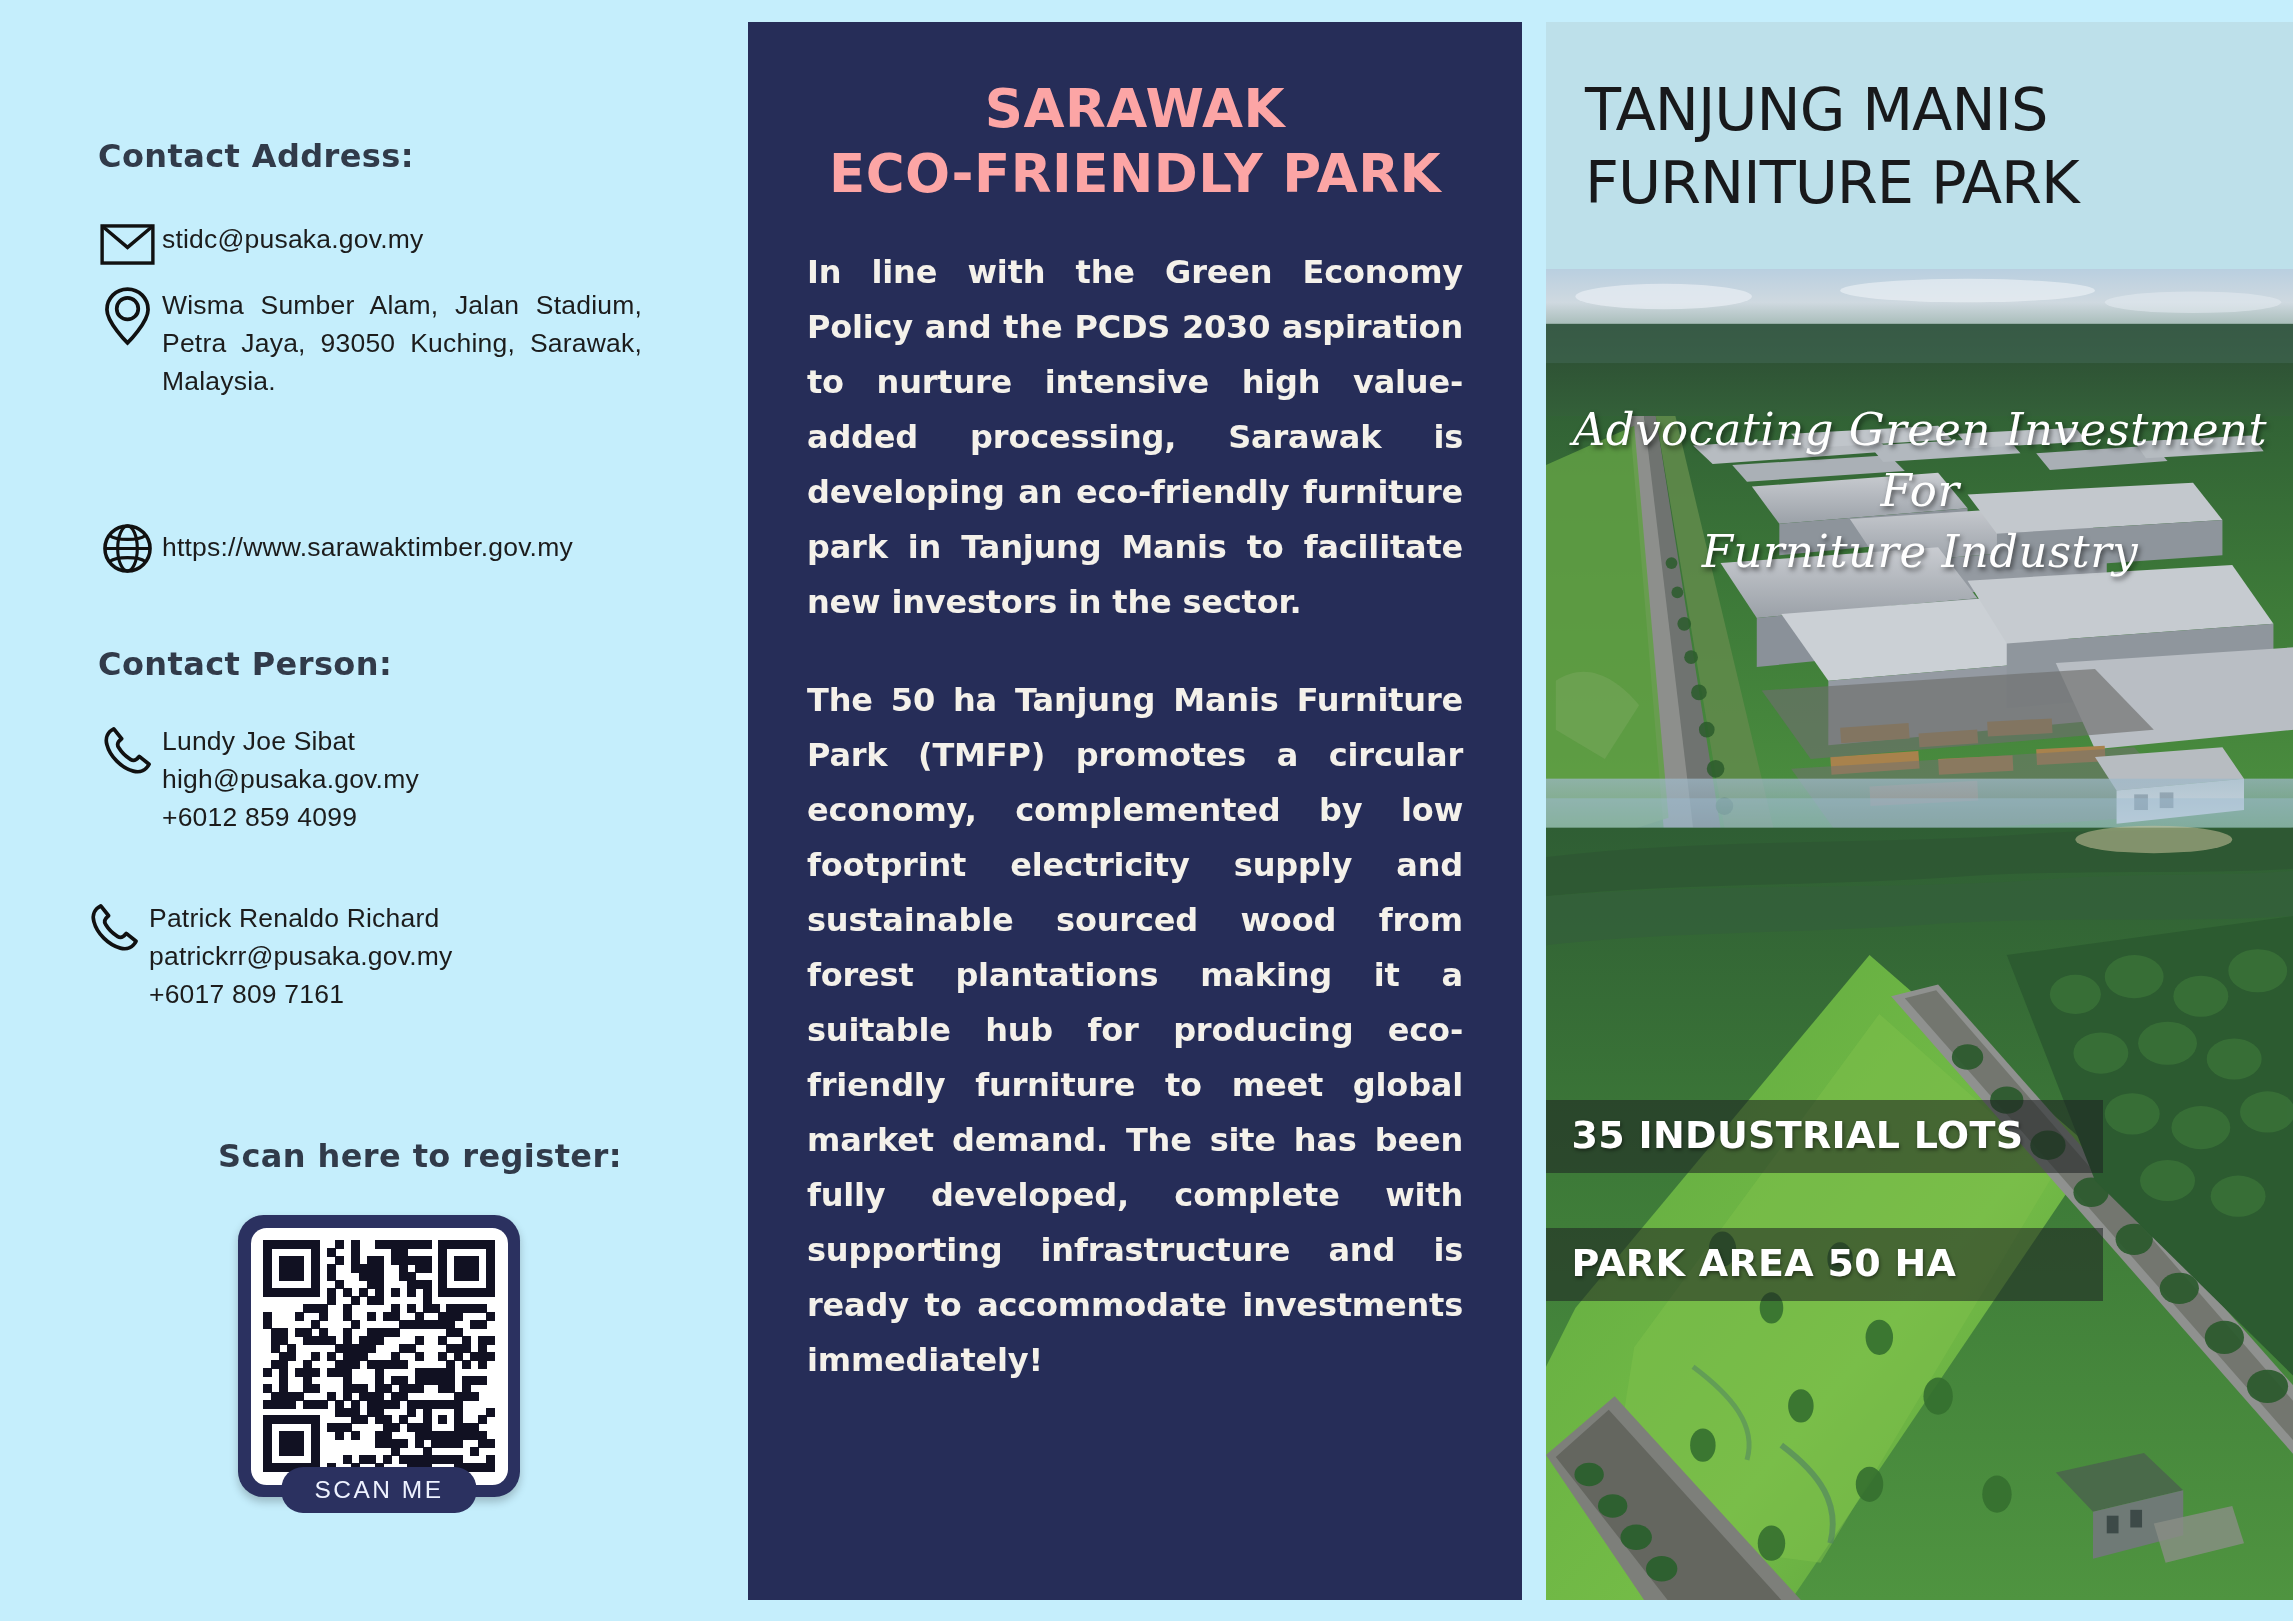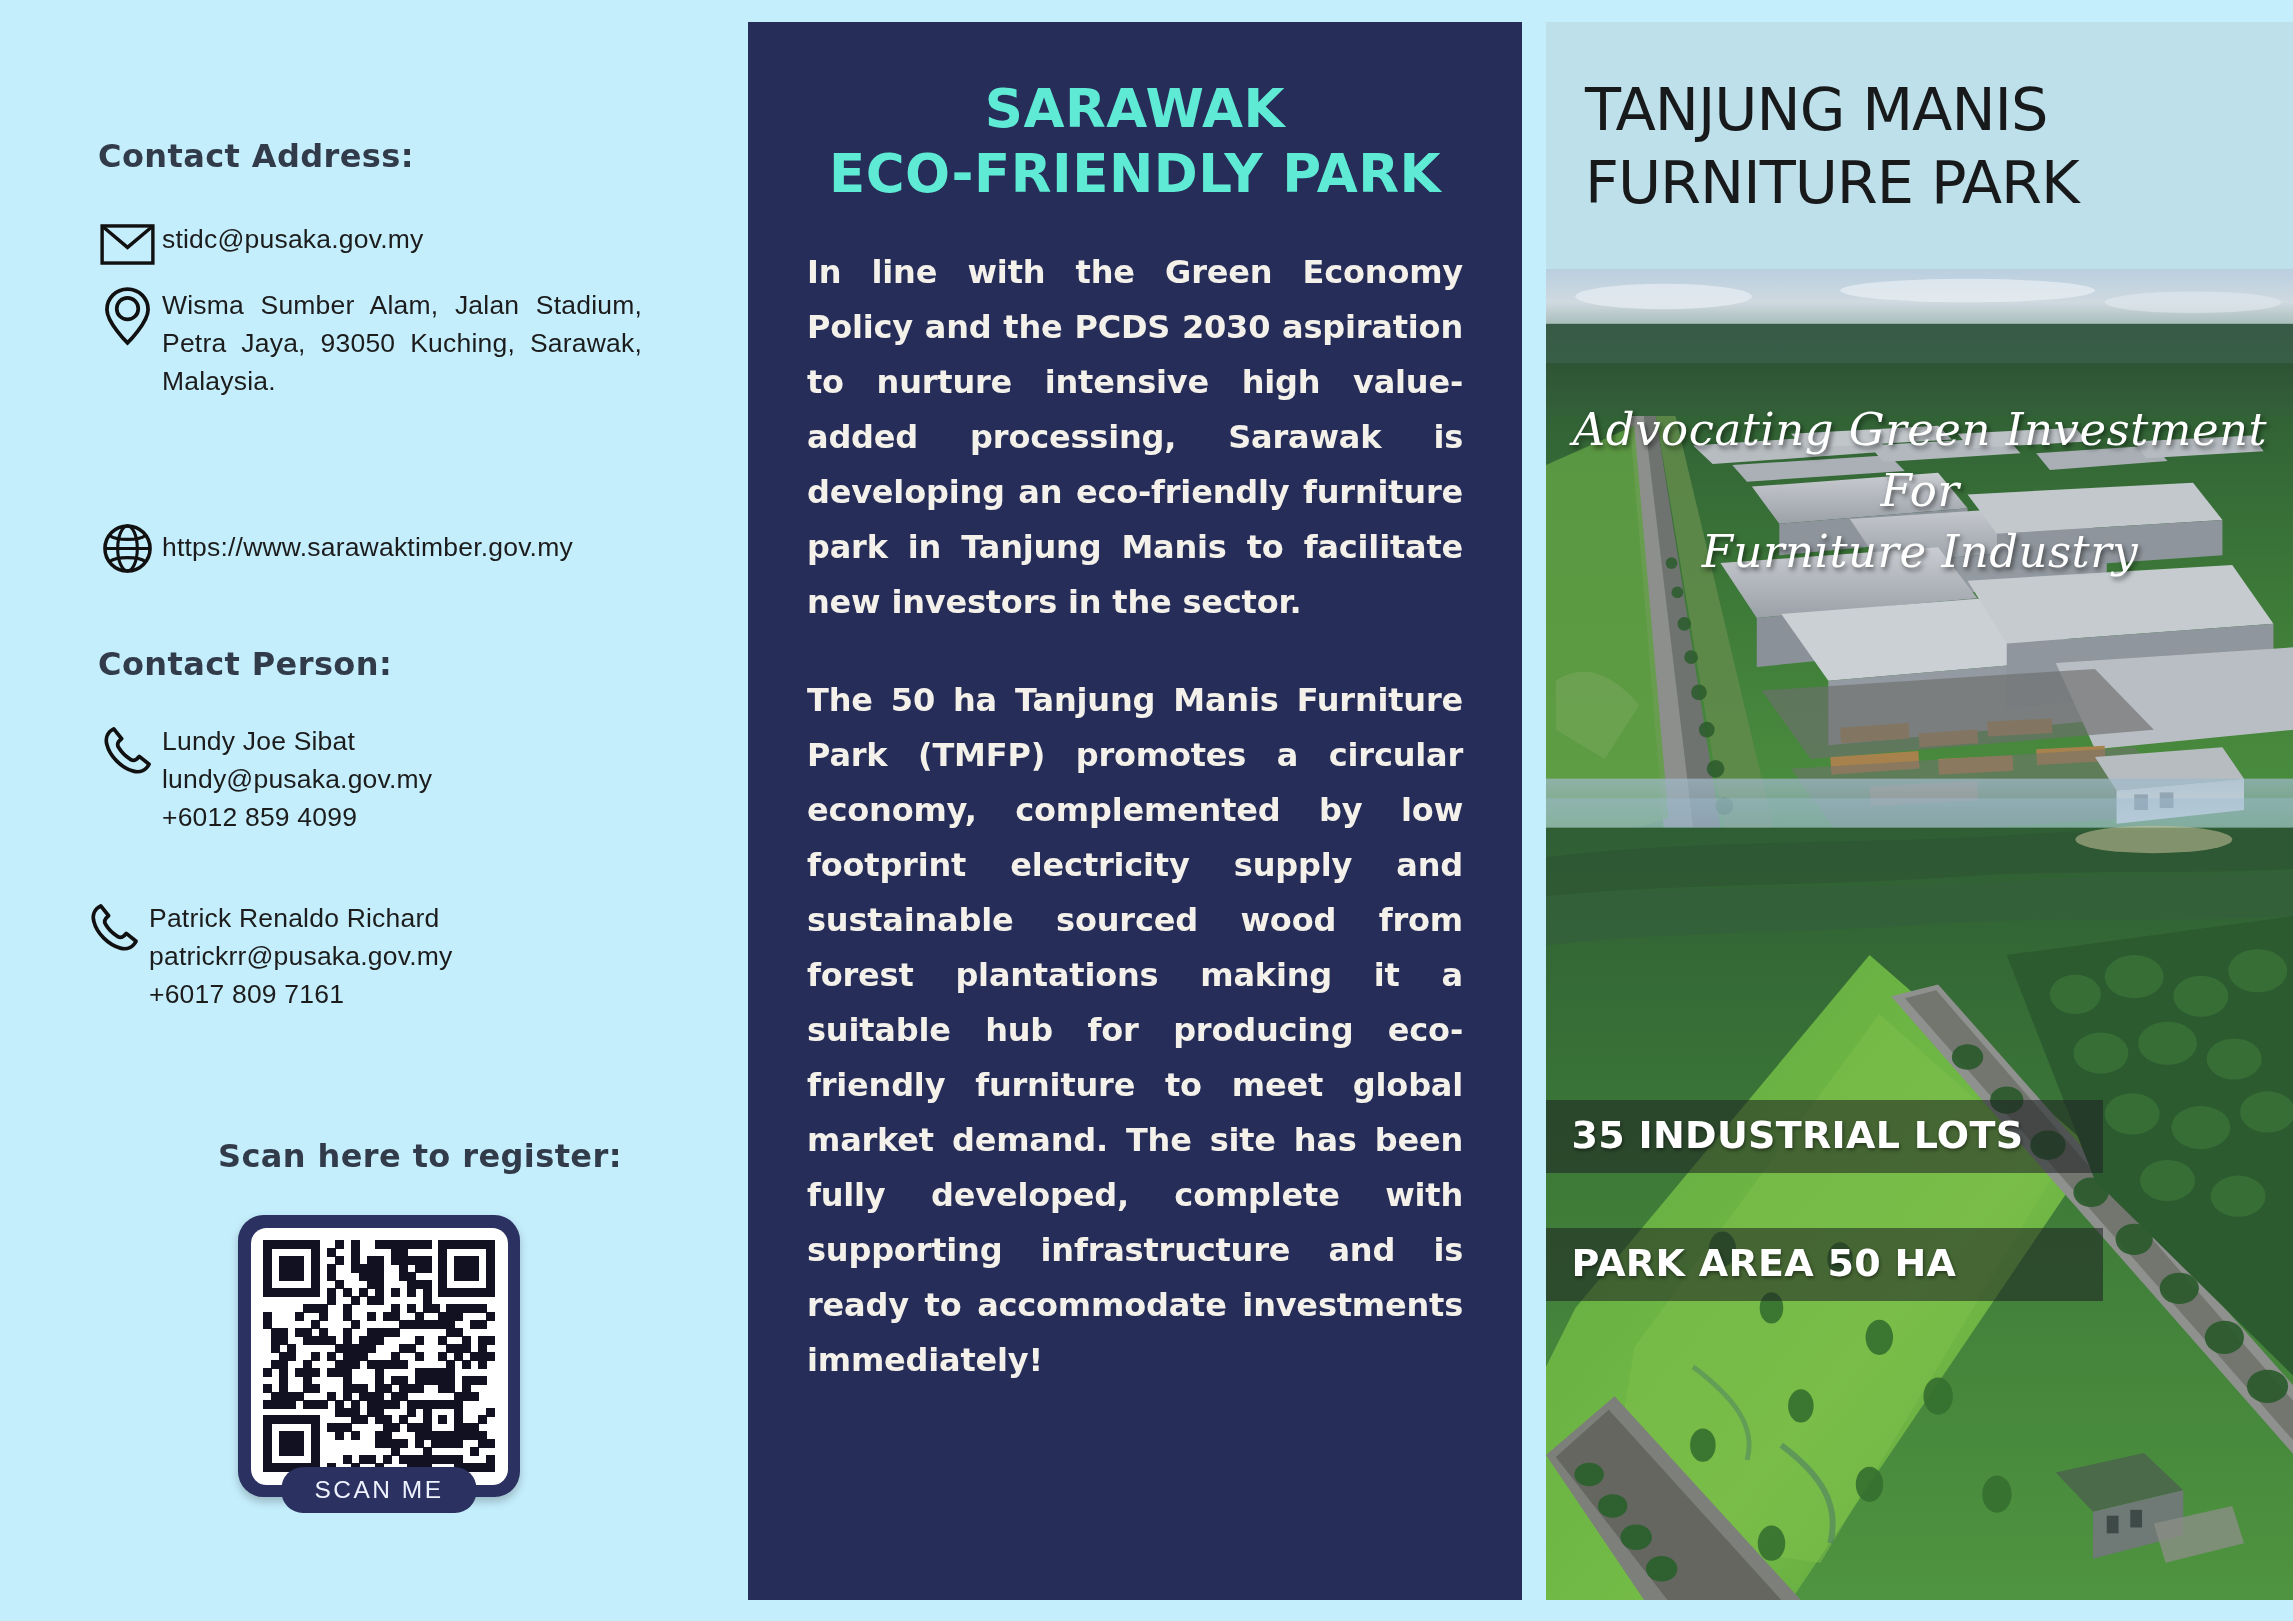--- a/index.html
+++ b/index.html
@@ -132,21 +132,21 @@
     width: 774px;
     height: 1578px;
     background: #262d58;
     box-sizing: border-box;
     padding: 54px 59px 0 59px;
     overflow: hidden;
   }
   .center-title {
     font-family: "DejaVu Sans", sans-serif;
     font-weight: bold;
-    color: #5eead4;
+    color: #fca5a5;
     font-size: 53px;
     line-height: 65px;
     text-align: center;
     letter-spacing: 0.5px;
     margin: 0 0 39px 0;
   }
   .center-title .line2 { display: block; }
 
   .center-para {
     font-family: "DejaVu Sans", sans-serif;
@@ -274,21 +274,21 @@
     <div class="section-heading" style="left:98px; top:645px;">Contact Person:</div>
 
     <div class="contact-row" style="left:93px; top:720px; width:647px;">
       <div class="contact-icon">
         <svg width="51" height="51" viewBox="0 0 52 52">
           <path d="M12 4 C6 7 3 13 5 20 C8 32 20 44 32 47 C39 49 45 46 48 40 L38 32 C35 36 32 37 29 35 C24 32 20 28 17 23 C15 20 16 17 20 14 Z" fill="none" stroke="#111" stroke-width="3.8" stroke-linejoin="round"></path>
         </svg>
       </div>
       <div style="padding-top:2px;">
         <div class="contact-text">Lundy Joe Sibat</div>
-        <div class="contact-text">lundy@pusaka.gov.my</div>
+        <div class="contact-text">high@pusaka.gov.my</div>
         <div class="contact-text">+6012 859 4099</div>
       </div>
     </div>
 
     <div class="contact-row" style="left:80px; top:897px; width:647px;">
       <div class="contact-icon">
         <svg width="51" height="51" viewBox="0 0 52 52">
           <path d="M12 4 C6 7 3 13 5 20 C8 32 20 44 32 47 C39 49 45 46 48 40 L38 32 C35 36 32 37 29 35 C24 32 20 28 17 23 C15 20 16 17 20 14 Z" fill="none" stroke="#111" stroke-width="3.8" stroke-linejoin="round"></path>
         </svg>
       </div>

